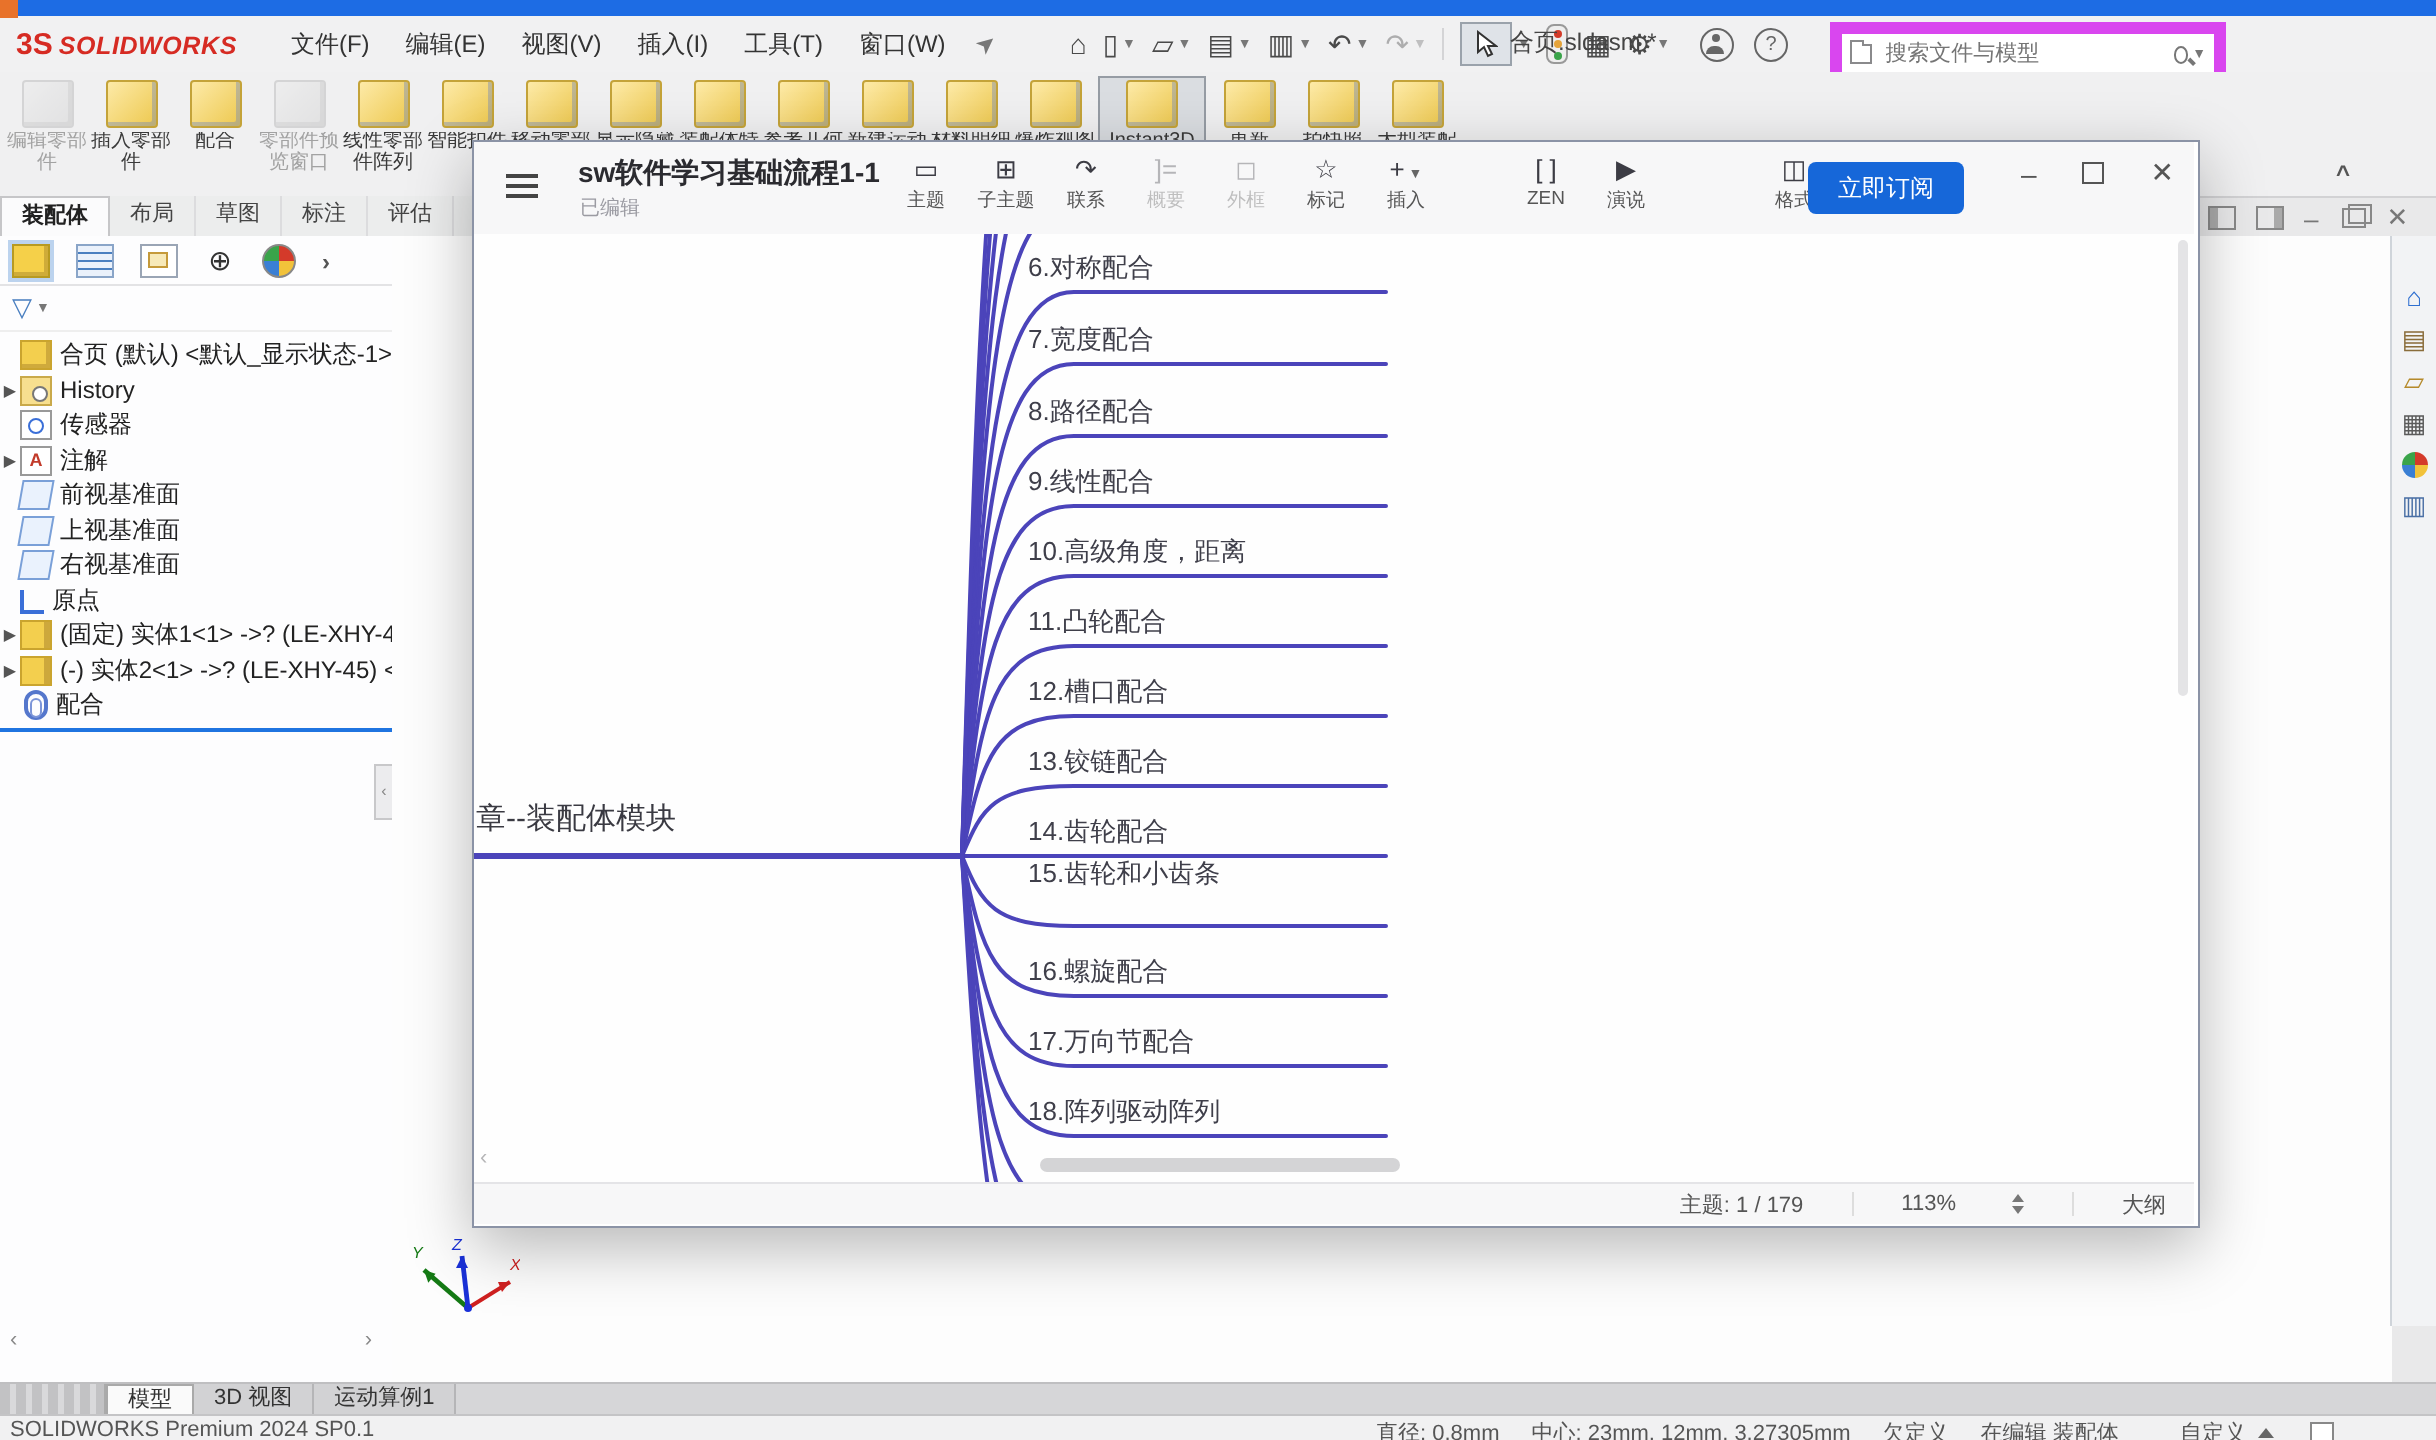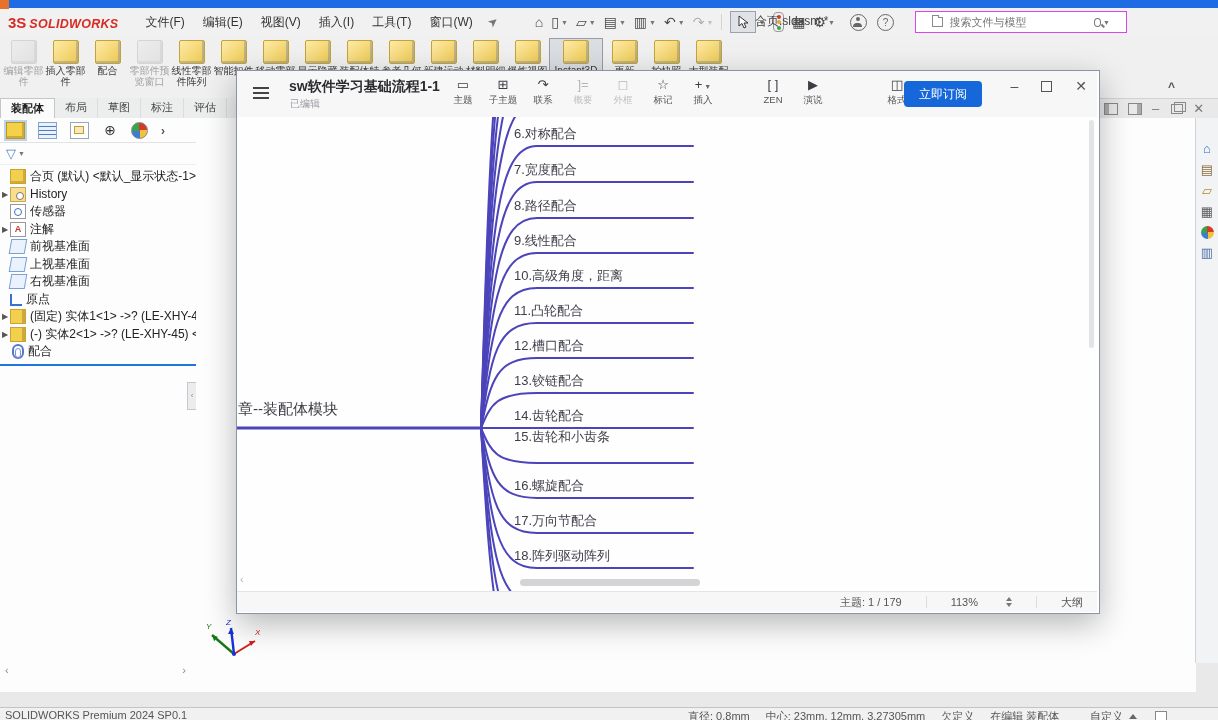--- a/index.html
+++ b/index.html
@@ -24,21 +24,21 @@
   .qat-btn .dd{font-size:7px;color:#777;margin-left:2px;}
   .qat-btn.disabled{opacity:.4;}
   .qat-sep{width:1px;height:16px;background:#d4d4d6;margin:0 3px;}
   .pointer-box{width:24px;height:20px;background:#dfe3e8;border:1px solid #9aa2ab;display:flex;
     align-items:center;justify-content:center;}
   .traffic{width:9px;height:18px;border:1px solid #999;border-radius:4px;background:#eee;
     display:flex;flex-direction:column;align-items:center;justify-content:space-evenly;}
   .traffic i{width:4px;height:4px;border-radius:50%;display:block;}
   .doc-title{position:absolute;left:755px;top:0;line-height:27px;color:#444;}
   .searchbox{position:absolute;left:915px;top:3px;width:178px;height:20px;background:#fff;
-    border:1px solid #d946ef;display:flex;align-items:center;padding:0 16px;}
+    border:6px solid #d946ef;display:flex;align-items:center;padding:0 4px;}
   .folder-ic{width:11px;height:8px;border:1px solid #8a8a8c;position:relative;margin-right:5px;background:#fff;}
   .folder-ic::before{content:"";position:absolute;left:-1px;top:-3px;width:5px;height:2px;
     border:1px solid #8a8a8c;border-bottom:none;background:#fff;}
   .searchbox input{flex:1;border:none;outline:none;font-size:11px;color:#888;background:transparent;
     font-family:inherit;}
   .mag-ic{width:7px;height:7px;border:1.5px solid #777;border-radius:50%;position:relative;margin-right:2px;}
   .mag-ic::after{content:"";position:absolute;left:6px;top:6px;width:4px;height:1.5px;background:#777;
     transform:rotate(45deg);}
   .person-ic{width:15px;height:15px;border:1.4px solid #666;border-radius:50%;position:relative;margin-left:12px;}
   .person-ic::before{content:"";position:absolute;left:4.5px;top:2.5px;width:4px;height:4px;border-radius:50%;background:#666;}
@@ -554,20 +554,28 @@
       <span>113%</span>
       <span class="stepper">
           <i class="up"></i>
           <i class="dn"></i>
         </span>
       <span class="xm-sep"></span>
       <span>大纲</span>
     </div>
   </div>
 
+  <div class="bottom-tabs">
+    <div class="scroll-stub"></div>
+    <div id="doc-tabs" style="display:flex">
+        <span class="doc-tab active">模型</span>
+        <span class="doc-tab">3D 视图</span>
+        <span class="doc-tab">运动算例1</span>
+      </div>
+  </div>
   <div class="statusbar">
     <span class="sb-left">SOLIDWORKS Premium 2024 SP0.1</span>
     <span class="sb-right">
       <span>直径: 0.8mm</span>
       <span>中心: 23mm, 12mm, 3.27305mm</span>
       <span>欠定义</span>
       <span>在编辑 装配体</span>
     </span>
     <span class="sb-custom">
       <span>自定义</span>

